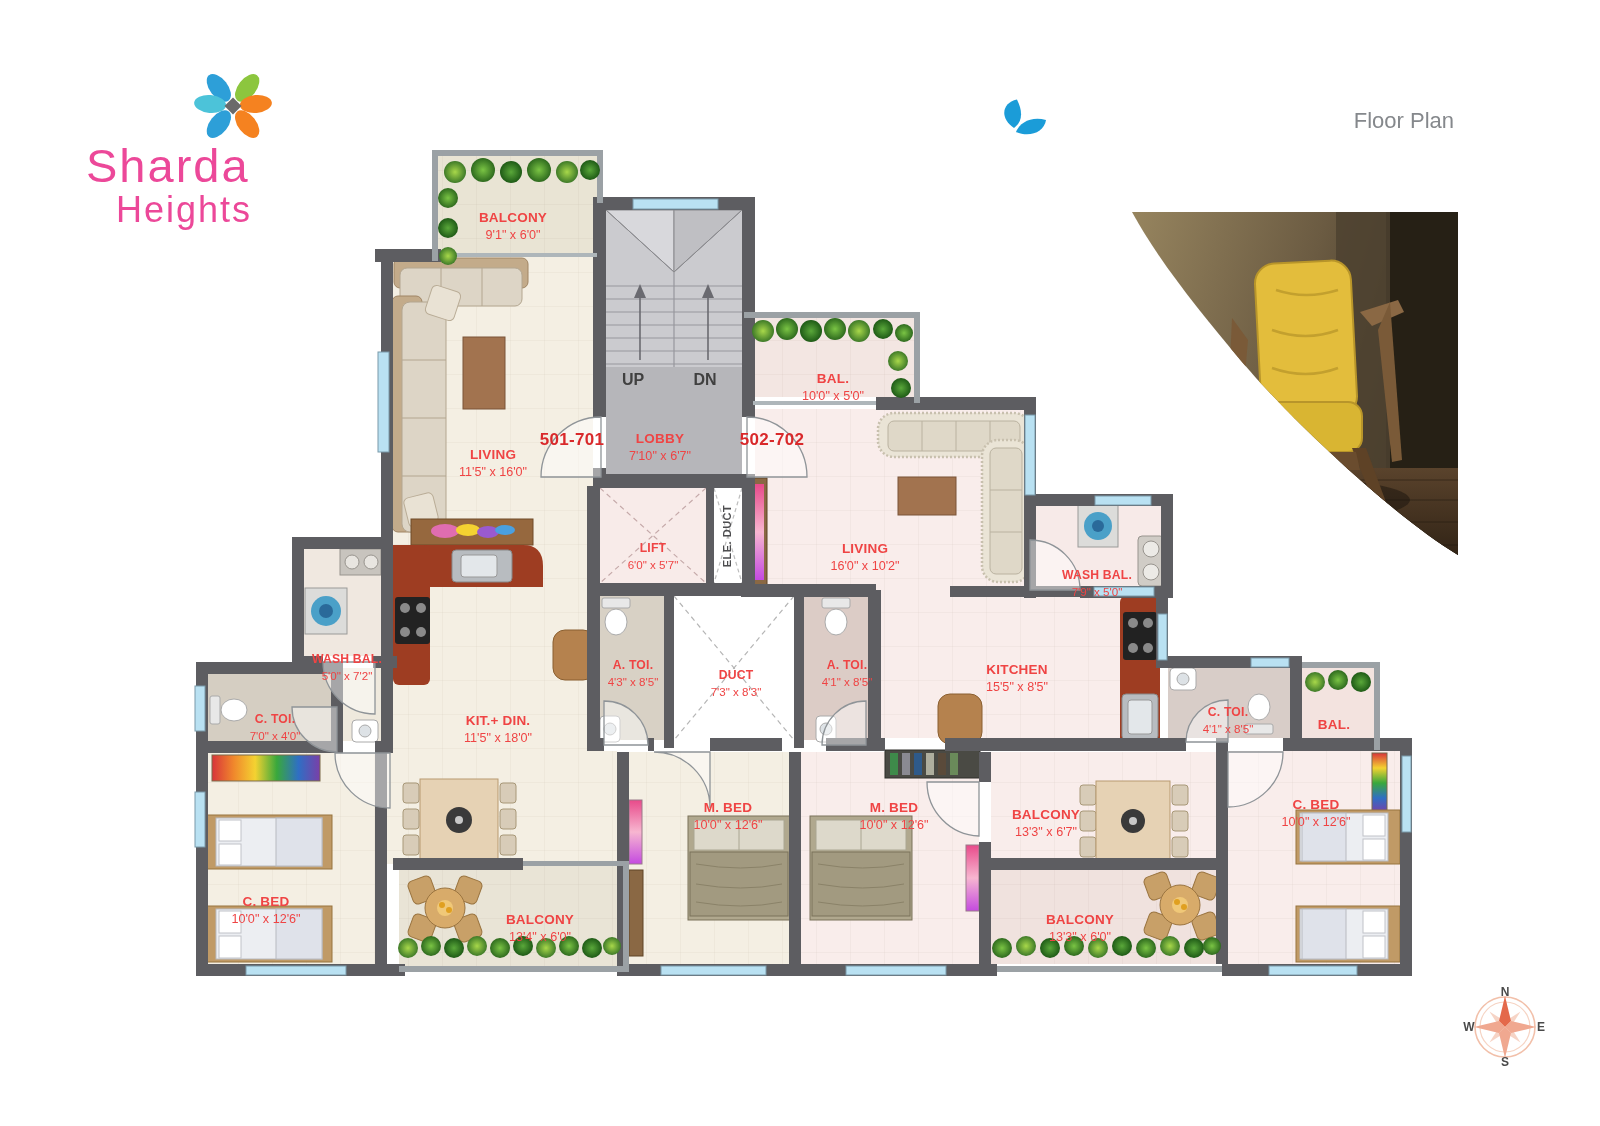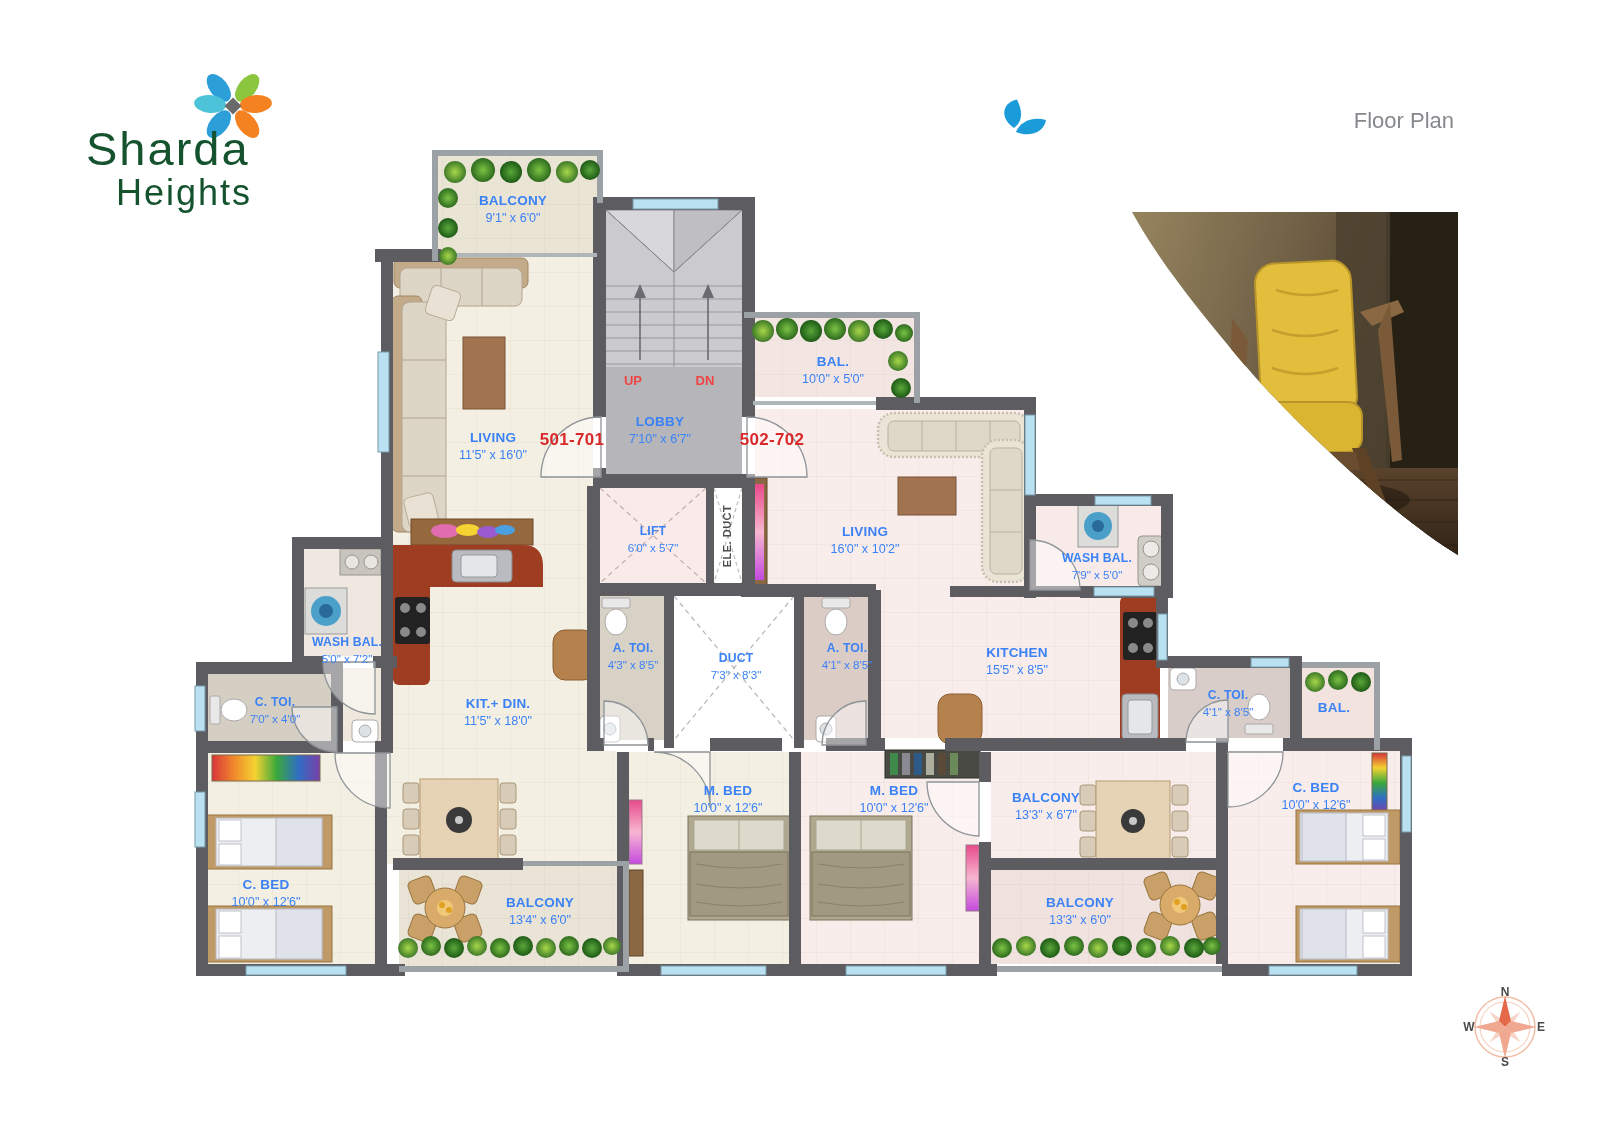--- a/index.html
+++ b/index.html
@@ -1,36 +1,36 @@
 <!DOCTYPE html>
 <html><head>
 <meta charset="utf-8">
 <style>
   html,body{margin:0;padding:0;background:#fff;}
   #canvas{position:relative;width:1600px;height:1126px;background:#ffffff;overflow:hidden;
           font-family:"Liberation Sans",sans-serif;}
   #plan-svg{position:absolute;left:0;top:0;}
   
-  .brand{position:absolute;left:86px;top:121px;color:#14532d;}
+  .brand{position:absolute;left:86px;top:138px;color:#ec4899;}
   .brand .l1{display:block;font-size:47px;letter-spacing:2px;}
   .brand .l2{display:block;font-size:36px;letter-spacing:2px;margin-left:30px;margin-top:-4px;}
   .title{position:absolute;right:146px;top:100px;text-align:right;color:#8f9296;}
   .title .main{display:block;font-size:40px;letter-spacing:1px;}
   .title .sub{display:block;font-size:22px;margin-top:8px;color:#85888c;}
   
-  .rlabel{position:absolute;transform:translate(-50%,-50%);text-align:center;color:#3b82f6;
-          line-height:1.3;white-space:nowrap;z-index:5;}
+  .rlabel{position:absolute;transform:translate(-50%,-50%);text-align:center;color:#ef4444;
+          line-height:1.3;white-space:nowrap;z-index:5;margin-top:17px;}
   .rname{display:block;font-size:13.5px;font-weight:700;letter-spacing:.2px;}
   .rdims{display:block;font-size:12.6px;font-weight:400;}
   .sm .rname{font-size:12.2px;}
   .sm .rdims{font-size:11.6px;}
   .unit{position:absolute;transform:translate(-50%,-50%);color:#d9292b;font-weight:700;
         font-size:17px;letter-spacing:.3px;z-index:5;}
-  .updn{position:absolute;transform:translate(-50%,-50%);font-size:13px;font-weight:700;
-        color:#ef4444;z-index:5;}
+  .updn{position:absolute;transform:translate(-50%,-50%);font-size:16px;font-weight:700;
+        color:#404040;z-index:5;}
   .vertlabel{position:absolute;transform:translate(-50%,-50%) rotate(-90deg);font-size:11px;
         font-weight:700;color:#4d4d4f;letter-spacing:.5px;z-index:5;}
   .compass-letter{position:absolute;transform:translate(-50%,-50%);font-size:12px;font-weight:700;
         color:#4a4a4a;z-index:5;}
 </style>
 </head>
 <body>
 
 <div id="canvas">
 

